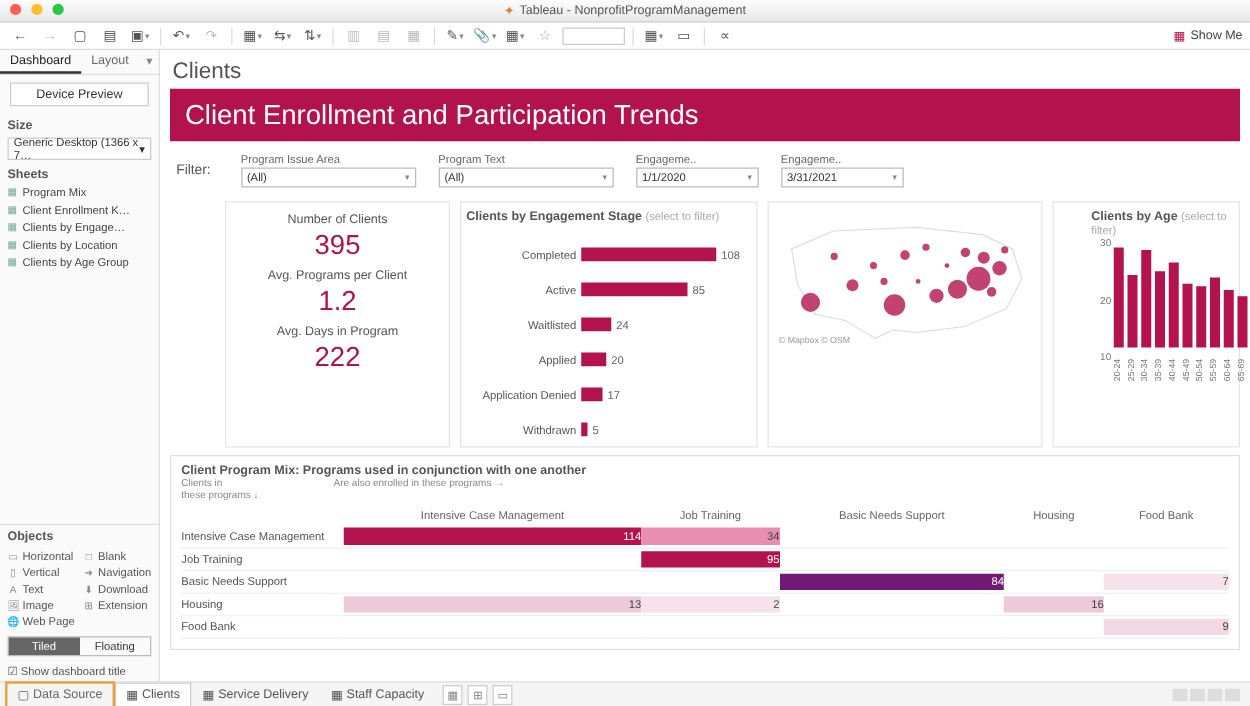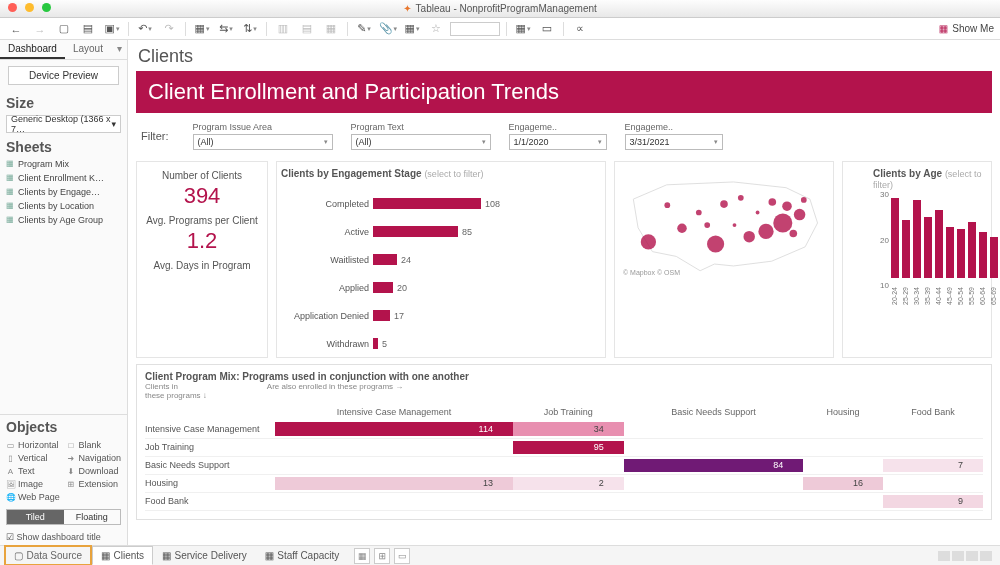--- a/index.html
+++ b/index.html
@@ -13,21 +13,21 @@
 .tb-drop { display:flex; align-items:center; }
 .tb-drop::after { content:"▾"; font-size:7px; margin-left:1px; color:#888;}
 .tb-color { width:50px; height:14px; border:1px solid #ccc; background:#fff;}
 .showme { margin-left:auto; display:flex; align-items:center; gap:4px; font-size:10px; color:#444; cursor:pointer;}
 .main { display:flex; height:505px; }
 .sidebar { width:128px; border-right:1px solid #ddd; background:#fafafa; display:flex; flex-direction:column; font-size:10px;}
 .side-tabs { display:flex; border-bottom:1px solid #ddd; }
 .side-tab { padding:3px 8px; cursor:pointer; color:#666; }
 .side-tab.active { border-bottom:2px solid #333; color:#222;}
 .device-btn { margin:6px 8px; padding:3px 0; text-align:center; border:1px solid #ccc; background:#fff; cursor:pointer; font-size:10px;}
-.side-label { padding:4px 6px 2px; font-size:14px; color:#555; font-weight:bold; }
+.side-label { padding:4px 6px 2px; font-size:10px; color:#555; font-weight:bold; }
 .size-sel { margin:2px 6px; width:calc(100% - 12px); height:18px; border:1px solid #ccc; font-size:9px; padding:0 4px; background:#fff; display:flex; align-items:center; justify-content:space-between;}
 .sheet-item { padding:2px 6px 2px 18px; font-size:9px; color:#444; cursor:pointer; position:relative; white-space:nowrap; overflow:hidden; text-overflow:ellipsis;}
 .sheet-item::before { content:"▦"; position:absolute; left:6px; color:#7a9; font-size:8px;}
 .objects { margin-top:auto; border-top:1px solid #ddd; }
 .obj-grid { display:grid; grid-template-columns:1fr 1fr; padding:2px 4px; gap:1px 2px;}
 .obj-item { font-size:9px; color:#555; padding:1px 2px; display:flex; align-items:center; gap:3px; cursor:pointer;}
 .obj-item .oi { width:9px; text-align:center; color:#888; font-size:8px;}
 .layout-toggle { display:flex; margin:4px 6px; border:1px solid #bbb;}
 .layout-toggle div { flex:1; text-align:center; padding:2px 0; font-size:9px; cursor:pointer;}
 .layout-toggle .on { background:#666; color:#fff;}
@@ -38,21 +38,21 @@
 .filters { margin:6px 8px 0; border:1px solid transparent; display:flex; align-items:flex-end; gap:18px; padding:2px 4px;}
 .filter-label { font-size:11px; color:#555; padding-right:6px; align-self:center;}
 .fcol { display:flex; flex-direction:column; gap:2px;}
 .fcap { font-size:9px; color:#666;}
 .fsel { height:16px; border:1px solid #bbb; background:#fff; font-size:9px; padding:0 4px; display:flex; align-items:center; justify-content:space-between; width:140px;}
 .fsel.small { width:98px; }
 .fsel::after { content:"▾"; font-size:7px; color:#888; }
 .dash-row { display:flex; margin:8px 8px 0; gap:8px; }
 .dash-row2 { margin:6px 8px 0; border:1px solid #e0e0e0; padding:6px 8px 8px;}
 .panel { border:1px solid #e5e5e5; padding:6px 4px; }
-.kpi-col { width:132px; text-align:center; }
+.kpi-col { width:180px; text-align:center;margin-left:44px; }
 .kpi-cap { font-size:10px; color:#555; margin-top:2px;}
 .kpi-val { font-size:22px; color:#b3134c; font-weight:400; margin:2px 0 6px;}
 .eng-col { flex:1; position:relative;}
 .ptitle { font-size:10px; color:#555; }
 .ptitle .hint { color:#aaa; font-size:9px;}
 .eng-chart { padding:4px 2px 0;}
 .eng-row { display:flex; align-items:center; height:15px; font-size:9px;margin-top:13px;}
 .eng-lbl { width:90px; text-align:right; padding-right:4px; color:#555;}
 .eng-bar { height:11px; background:#b3134c;}
 .eng-val { padding-left:4px; color:#666;}
@@ -66,21 +66,21 @@
 .age-bar { width:8px; background:#b3134c;}
 .age-lbl { font-size:7px; color:#777; transform:rotate(-90deg); transform-origin:center; height:8px; margin-top:14px; white-space:nowrap;}
 .mix-title { font-size:10px; color:#555;}
 .mix-sub { font-size:8px; color:#888;}
 .mix-table { width:100%; border-collapse:collapse; margin-top:4px; font-size:9px;}
 .mix-table th { font-weight:normal; color:#666; padding:3px 4px; text-align:center;}
 .mix-table th:first-child { text-align:left; width:130px;}
 .mix-table td { padding:0; height:18px; border-bottom:1px solid #f0f0f0;}
 .mix-row-lbl { padding-left:2px; color:#555;}
 .mix-cell { position:relative; }
-.mix-bar { position:absolute; top:2px; bottom:2px; left:0; right:0; display:flex; align-items:center; justify-content:flex-end; padding-right:20px; color:#444; font-size:9px;}
+.mix-bar { position:absolute; top:2px; bottom:2px; left:0; right:0; display:flex; align-items:center; justify-content:flex-end; padding-right:0; color:#444; font-size:9px;}
 .bottom-tabs { position:absolute; bottom:0; left:0; right:0; height:20px; border-top:1px solid #ddd; background:#f5f5f5; display:flex; align-items:center; padding:0 4px; gap:0;}
 .btab { padding:3px 8px; font-size:10px; color:#555; border:1px solid transparent; display:flex; align-items:center; gap:3px; cursor:pointer;}
 .btab.ds { border:2px solid #e8a33d; color:#666; }
 .btab.active { background:#fff; border:1px solid #ccc; border-bottom:1px solid #fff;}
 .btab-icons { display:flex; gap:4px; margin-left:6px;}
 .btab-icons span { width:16px; height:16px; border:1px solid #ccc; display:flex; align-items:center; justify-content:center; font-size:9px; color:#888; cursor:pointer; background:#fff;}
 .br-icons { margin-left:auto; display:flex; gap:2px; padding-right:4px;}
 .br-icons span { width:12px; height:10px; background:#ddd; }
 svg.usmap { width:100%; height:100%; }
 .bubble { fill:#b3134c; opacity:0.8;}
@@ -207,24 +207,25 @@
   <div class="fsel small" style="width:98px">
               <span>3/31/2021</span>
             </div>
           </div>
         </div>
     </div>
 
     <div class="dash-row">
       <div class="panel kpi-col" id="kpi-col">
           <div class="kpi-cap">Number of Clients</div>
-  <div class="kpi-val">394</div>
+  <div class="kpi-val">395</div>
           <div class="kpi-cap">Avg. Programs per Client</div>
   <div class="kpi-val">1.2</div>
           <div class="kpi-cap">Avg. Days in Program</div>
+  <div class="kpi-val">222</div>
         </div>
 
       <div class="panel eng-col">
         <div class="ptitle">
           <b>Clients by Engagement Stage</b> <span class="hint">(select to filter)</span>
         </div>
         <div class="eng-chart" id="eng-chart">
             <div class="eng-row">
     <div class="eng-lbl">Completed</div>
               <div class="eng-bar" style="width:108px"></div>

